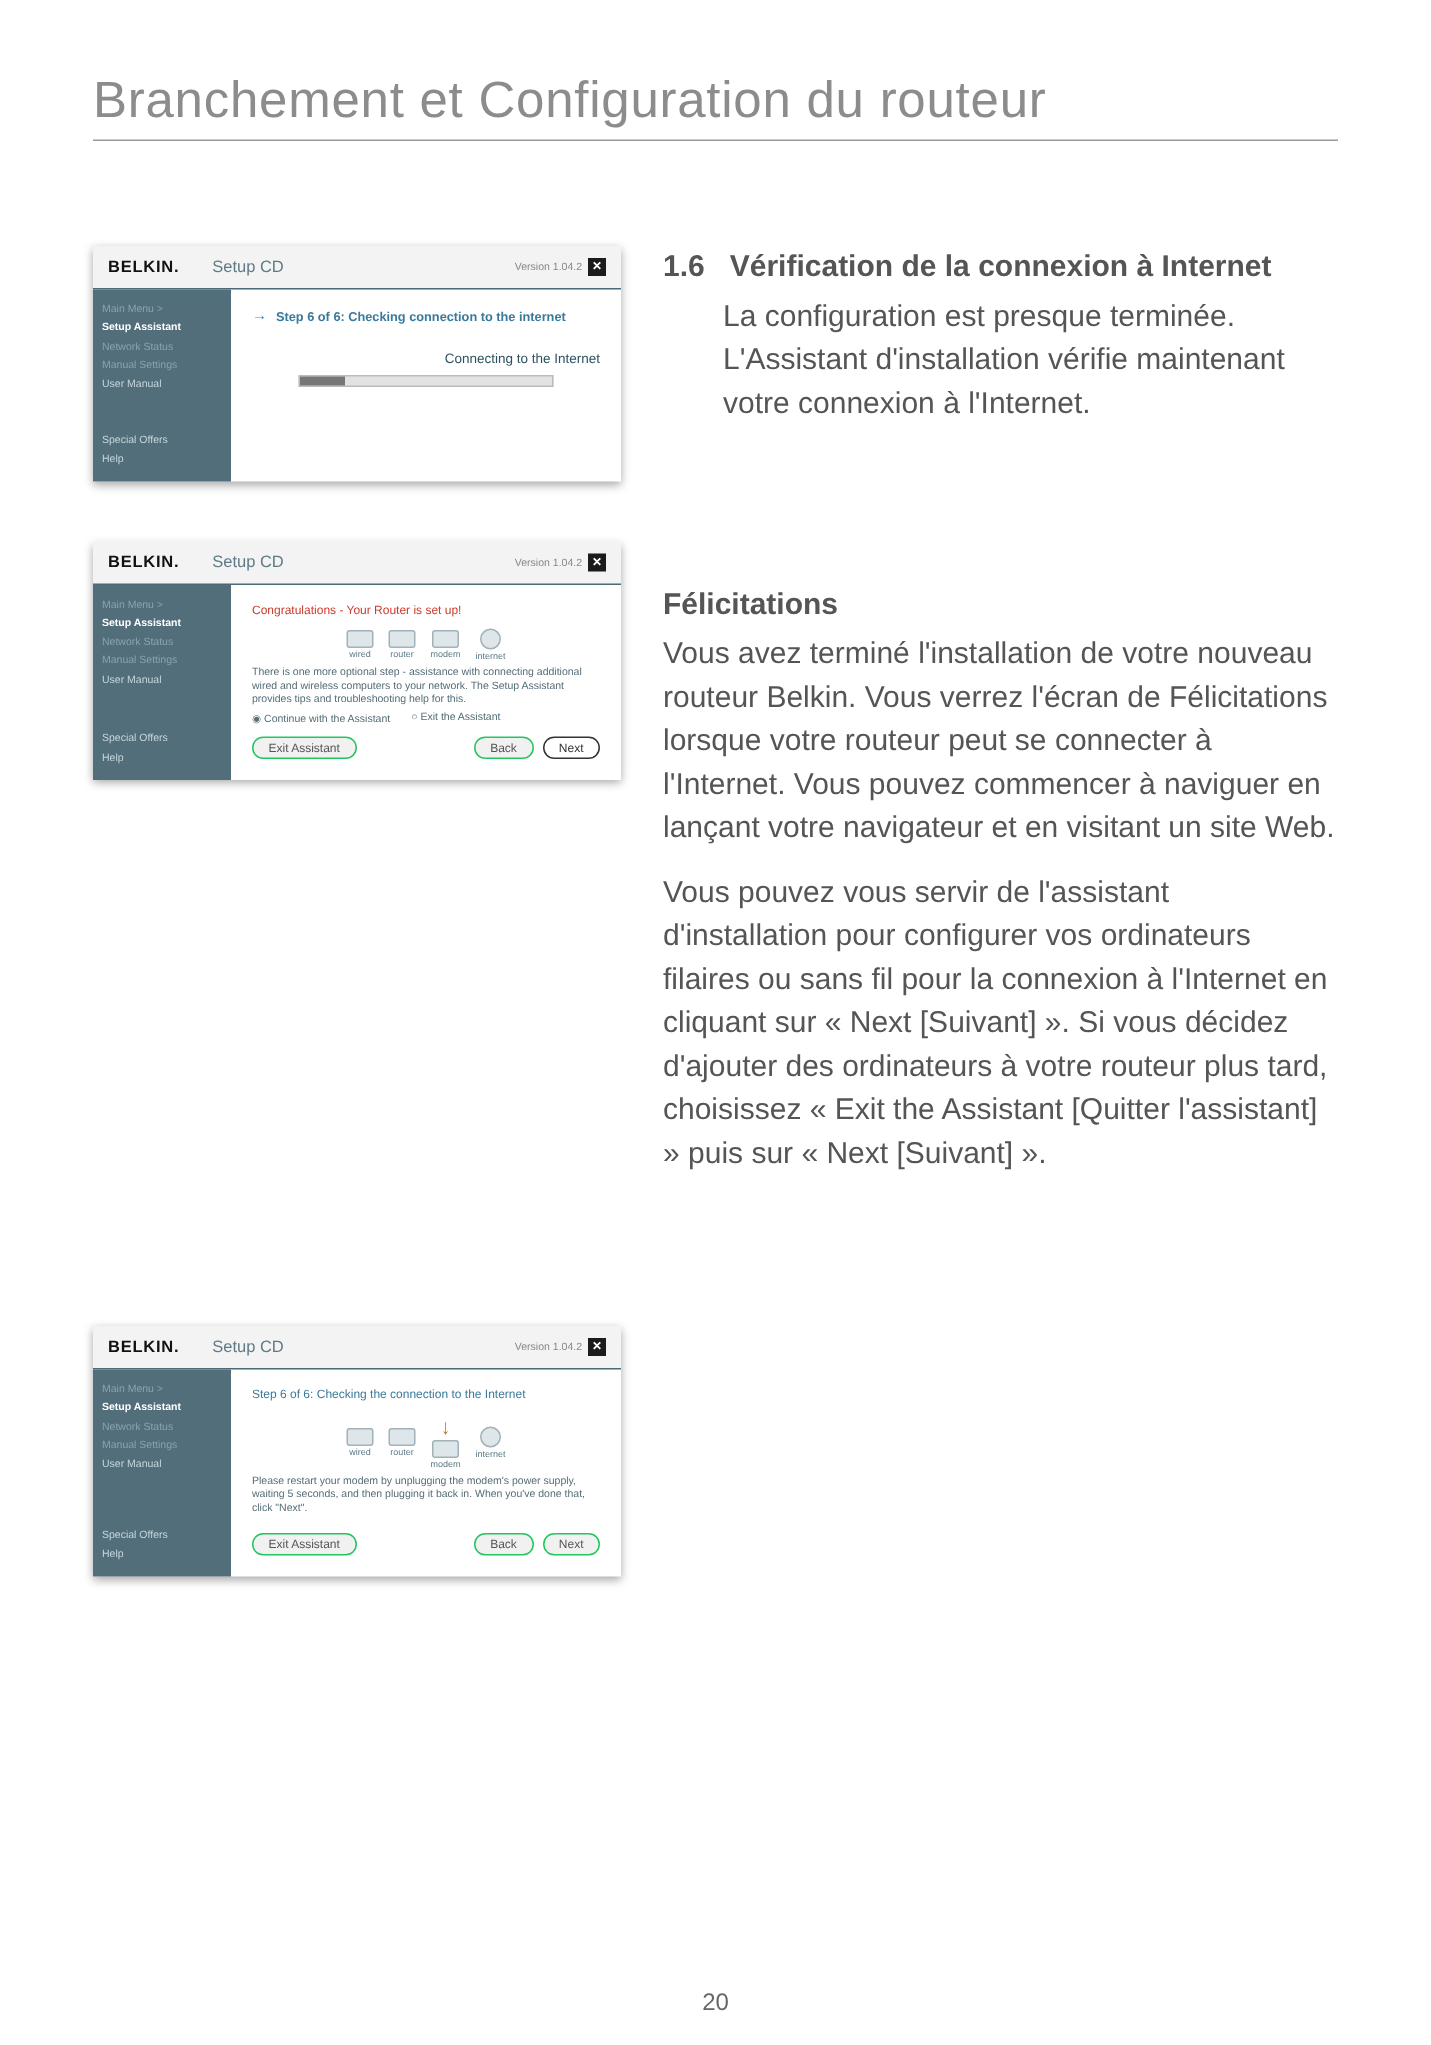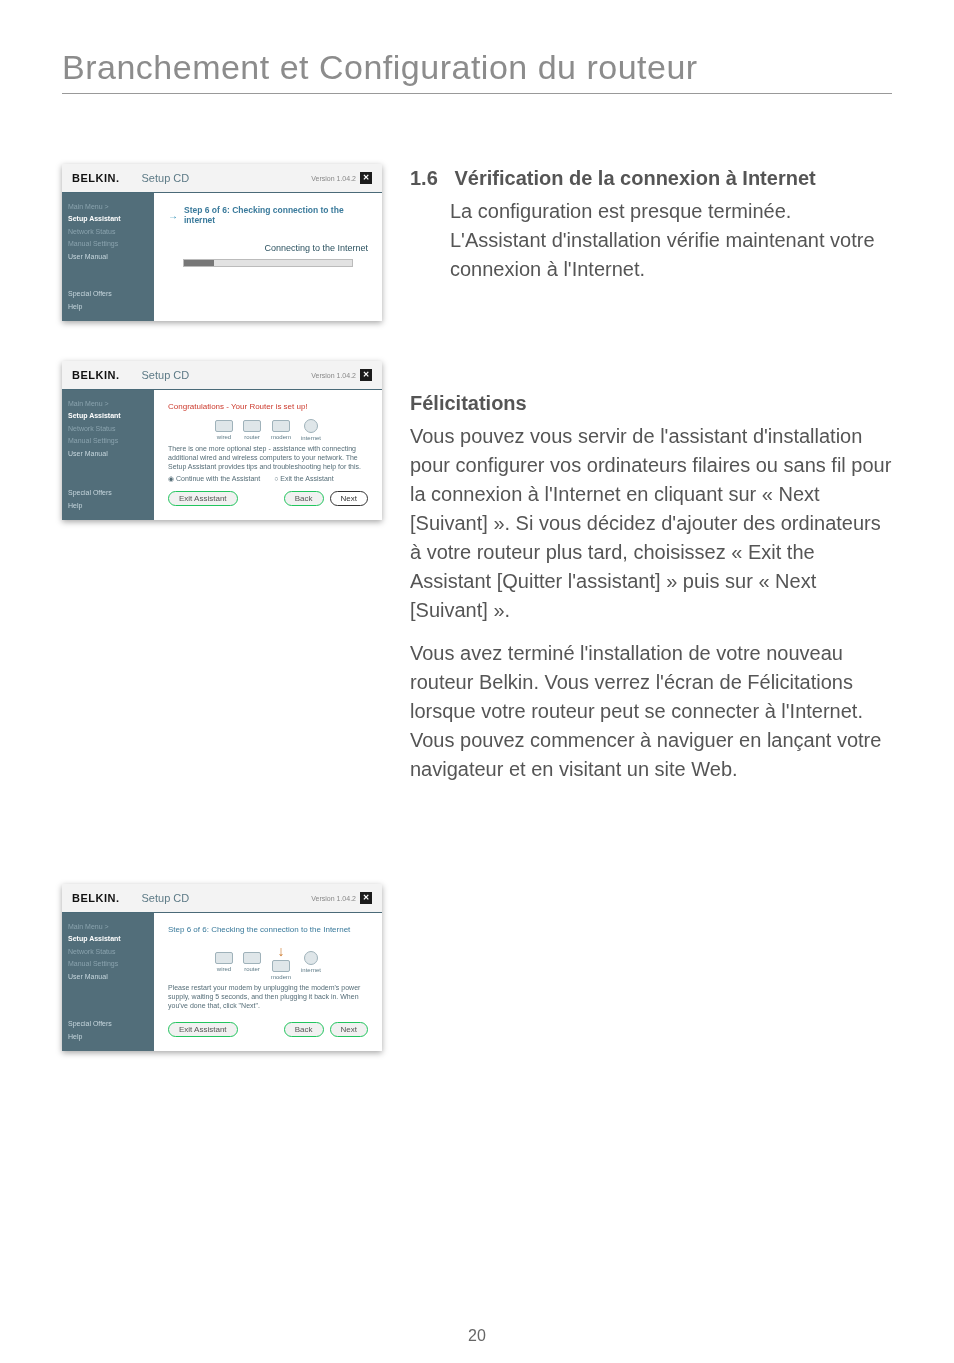--- a/index.html
+++ b/index.html
@@ -22,21 +22,21 @@
       margin-bottom: 70px;
     }
     .row {
       display: flex;
       gap: 28px;
       margin-bottom: 40px;
       align-items: flex-start;
     }
     
     .card {
-      width: 320px;
+      width: 352px;
       flex-shrink: 0;
       box-shadow: 0 2px 6px rgba(0,0,0,.35);
       background: #fff;
       font-size: 9px;
     }
     .card-header {
       display: flex;
       align-items: center;
       justify-content: space-between;
       padding: 8px 10px;
@@ -226,22 +226,22 @@
           <span style="flex:1"></span>
           <span class="btn">Back</span>
           <span class="btn primary">Next</span>
         </div>
       </div>
     </div>
   </div>
 
   <div class="textcol row2-textcol">
     <div class="h3">Félicitations</div>
+    <div class="para">Vous avez terminé l'installation de votre nouveau routeur Belkin. Vous verrez l'écran de Félicitations lorsque votre routeur peut se connecter à l'Internet. Vous pouvez commencer à naviguer en lançant votre navigateur et en visitant un site Web.</div>
     <div class="para">Vous pouvez vous servir de l'assistant d'installation pour configurer vos ordinateurs filaires ou sans fil pour la connexion à l'Internet en cliquant sur « Next [Suivant] ». Si vous décidez d'ajouter des ordinateurs à votre routeur plus tard, choisissez « Exit the Assistant [Quitter l'assistant] » puis sur « Next [Suivant] ».</div>
-    <div class="para">Vous avez terminé l'installation de votre nouveau routeur Belkin. Vous verrez l'écran de Félicitations lorsque votre routeur peut se connecter à l'Internet. Vous pouvez commencer à naviguer en lançant votre navigateur et en visitant un site Web.</div>
   </div>
 </div>
 
 <div class="row" style="margin-top:-30px;">
   <div class="card" style="align-self:flex-start; margin-top:90px;">
     <div class="card-header">
       <span class="brand">BELKIN.</span>
       <span class="setup-cd">Setup CD</span>
       <span class="ver">Version 1.04.2</span>
       <span class="closex">✕</span>

